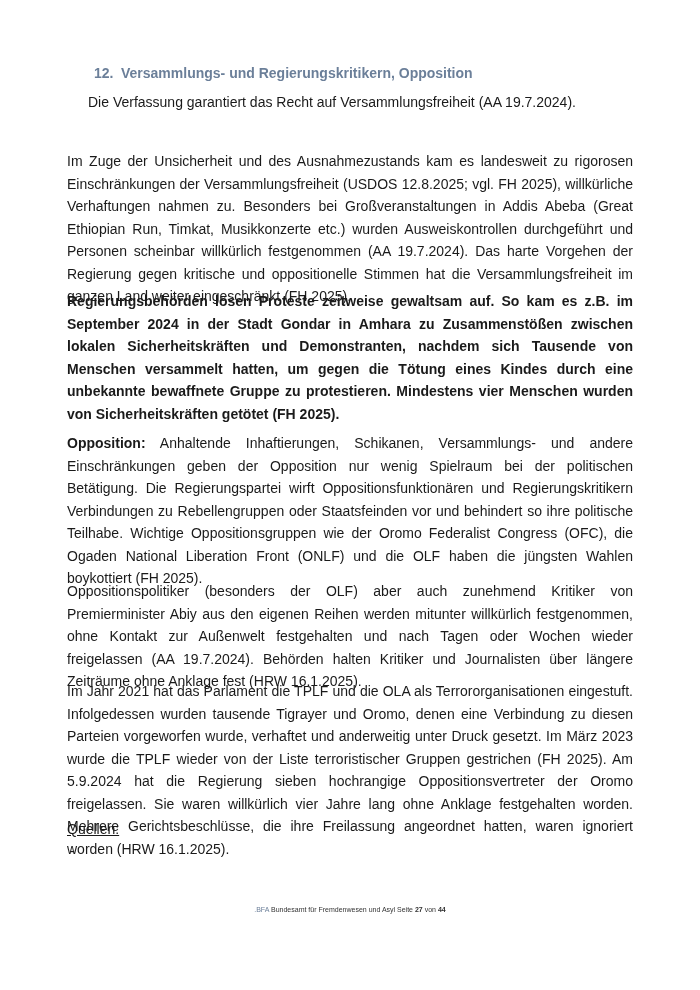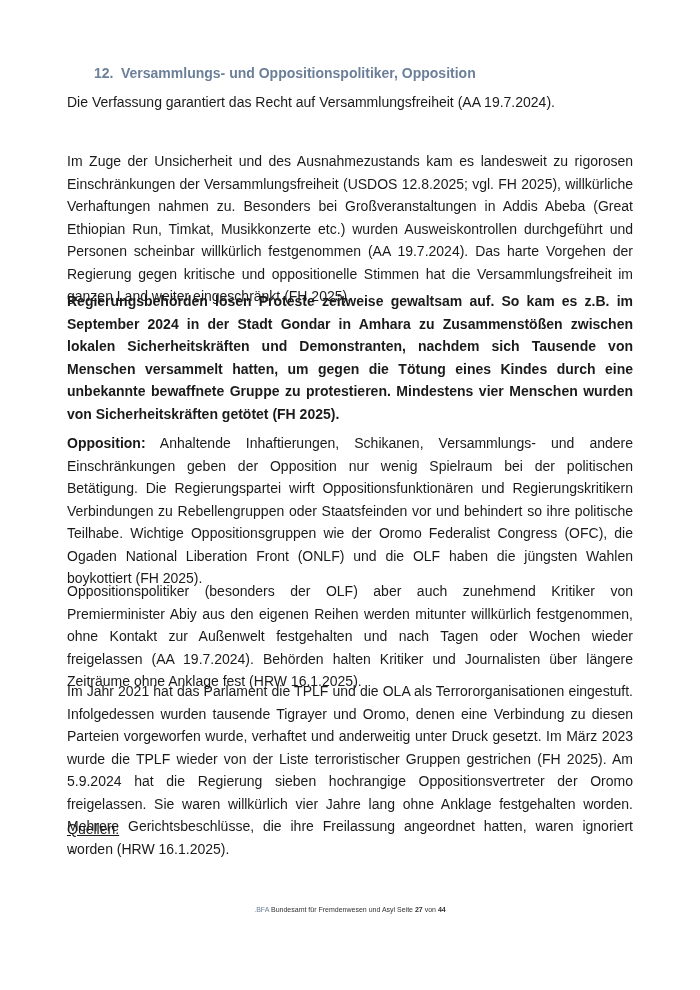--- a/index.html
+++ b/index.html
@@ -44,21 +44,21 @@
       line-height: 22.5px;
       text-align: justify;
       margin: 0;
     }
     .para.single {
       text-align: left;
     }
     .para b {
       font-weight: bold;
     }
-    #p0 { top: 91px; }
+    #p0 { top: 91px; margin-left: 21px; }
     #p1 { top: 123px; margin-top: 27px; }
     #p2 { top: 290px; font-weight: bold; }
     #p3 { top: 432px; }
     #p4 { top: 580px; }
     #p5 { top: 680px; }
     .sources-label {
       position: absolute;
       top: 821px;
       left: 0;
       font-size: 14px;
@@ -100,21 +100,21 @@
     .footer b {
       font-weight: bold;
     }
   </style>
 </head>
 <body>
 
 <div class="page">
 
   <h2 class="heading">
-    <span class="num">12.</span><span>Versammlungs- und Oppositionspolitiker, Opposition</span>
+    <span class="num">12.</span><span>Versammlungs- und Regierungskritikern, Opposition</span>
   </h2>
 
   <p class="para single" id="p0">Die Verfassung garantiert das Recht auf Versammlungsfreiheit (AA 19.7.2024).</p>
 
   <p class="para" id="p1">Im Zuge der Unsicherheit und des Ausnahmezustands kam es landesweit zu rigorosen Einschränkungen der Versammlungsfreiheit (USDOS 12.8.2025; vgl. FH 2025), willkürliche Verhaftungen nahmen zu. Besonders bei Großveranstaltungen in Addis Abeba (Great Ethiopian Run, Timkat, Musikkonzerte etc.) wurden Ausweiskontrollen durchgeführt und Personen scheinbar willkürlich festgenommen (AA 19.7.2024). Das harte Vorgehen der Regierung gegen kritische und oppositionelle Stimmen hat die Versammlungsfreiheit im ganzen Land weiter eingeschränkt (FH 2025).</p>
 
   <p class="para" id="p2">Regierungsbehörden lösen Proteste zeitweise gewaltsam auf. So kam es z.B. im September 2024 in der Stadt Gondar in Amhara zu Zusammenstößen zwischen lokalen Sicherheitskräften und Demonstranten, nachdem sich Tausende von Menschen versammelt hatten, um gegen die Tötung eines Kindes durch eine unbekannte bewaffnete Gruppe zu protestieren. Mindestens vier Menschen wurden von Sicherheitskräften getötet (FH 2025).</p>
 
   <p class="para" id="p3"><b>Opposition:</b><span> Anhaltende Inhaftierungen, Schikanen, Versammlungs- und andere Einschränkungen geben der Opposition nur wenig Spielraum bei der politischen Betätigung. Die Regierungspartei wirft Oppositionsfunktionären und Regierungskritikern Verbindungen zu Rebellengruppen oder Staatsfeinden vor und behindert so ihre politische Teilhabe. Wichtige Oppositionsgruppen wie der Oromo Federalist Congress (OFC), die Ogaden National Liberation Front (ONLF) und die OLF haben die jüngsten Wahlen boykottiert (FH 2025).</span></p>
 

